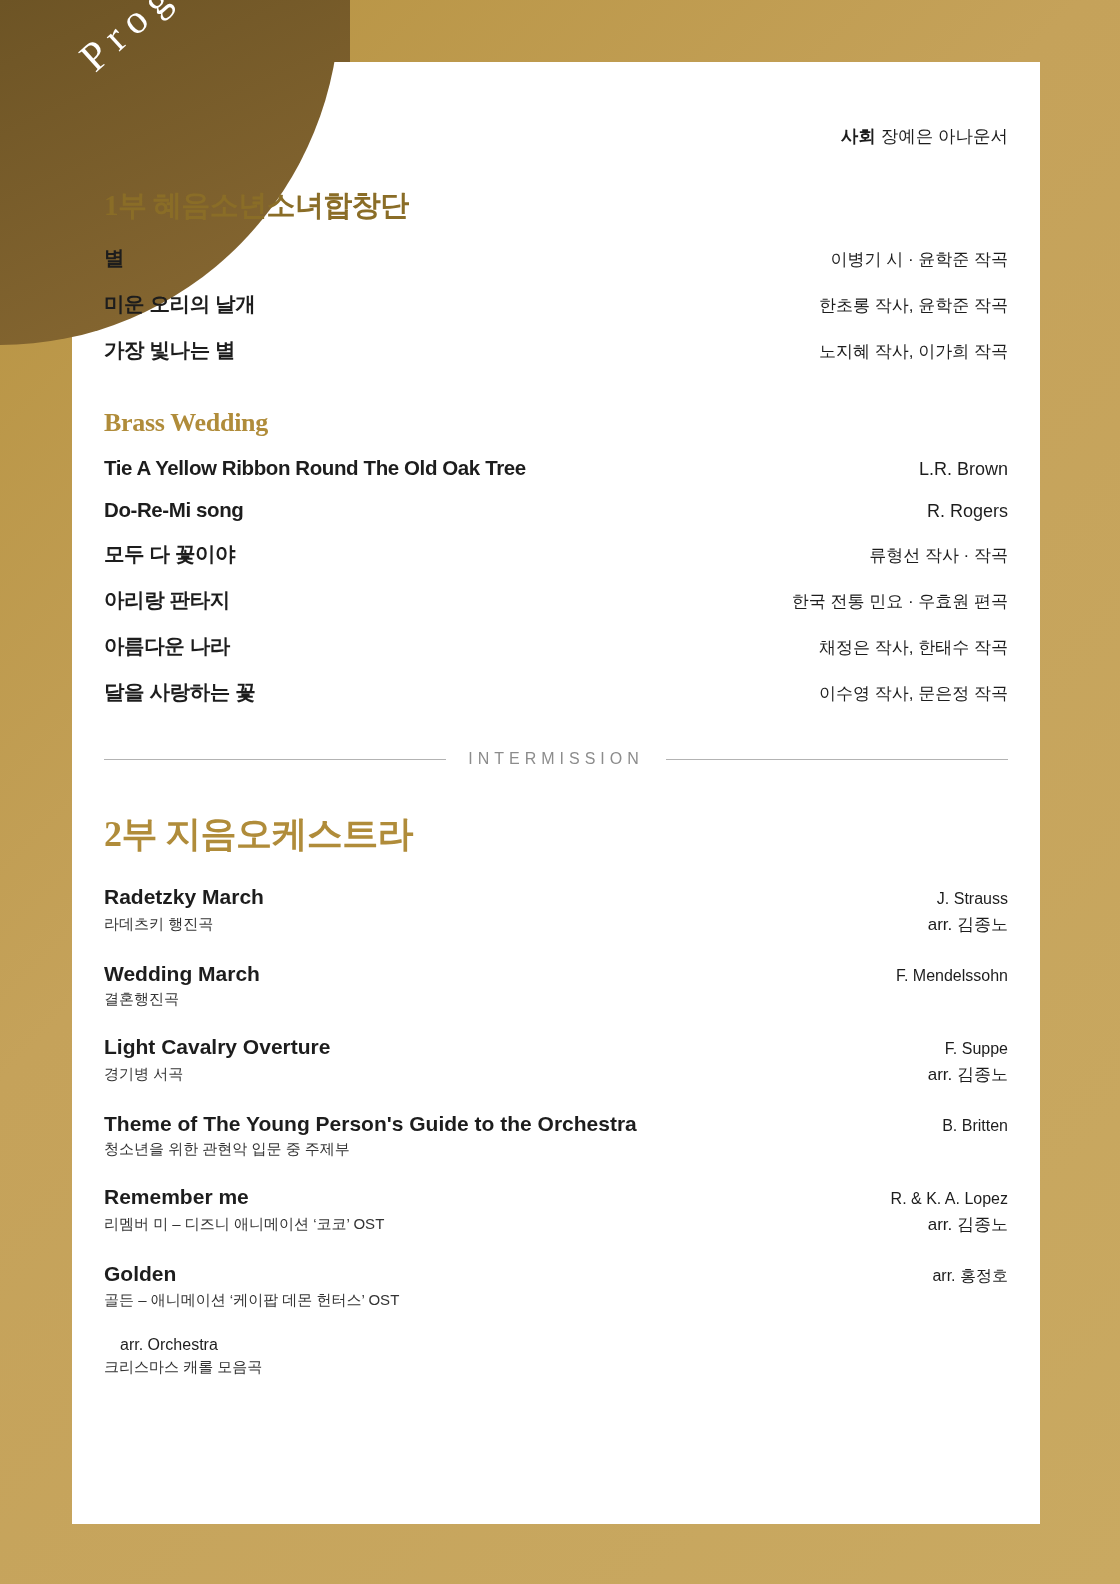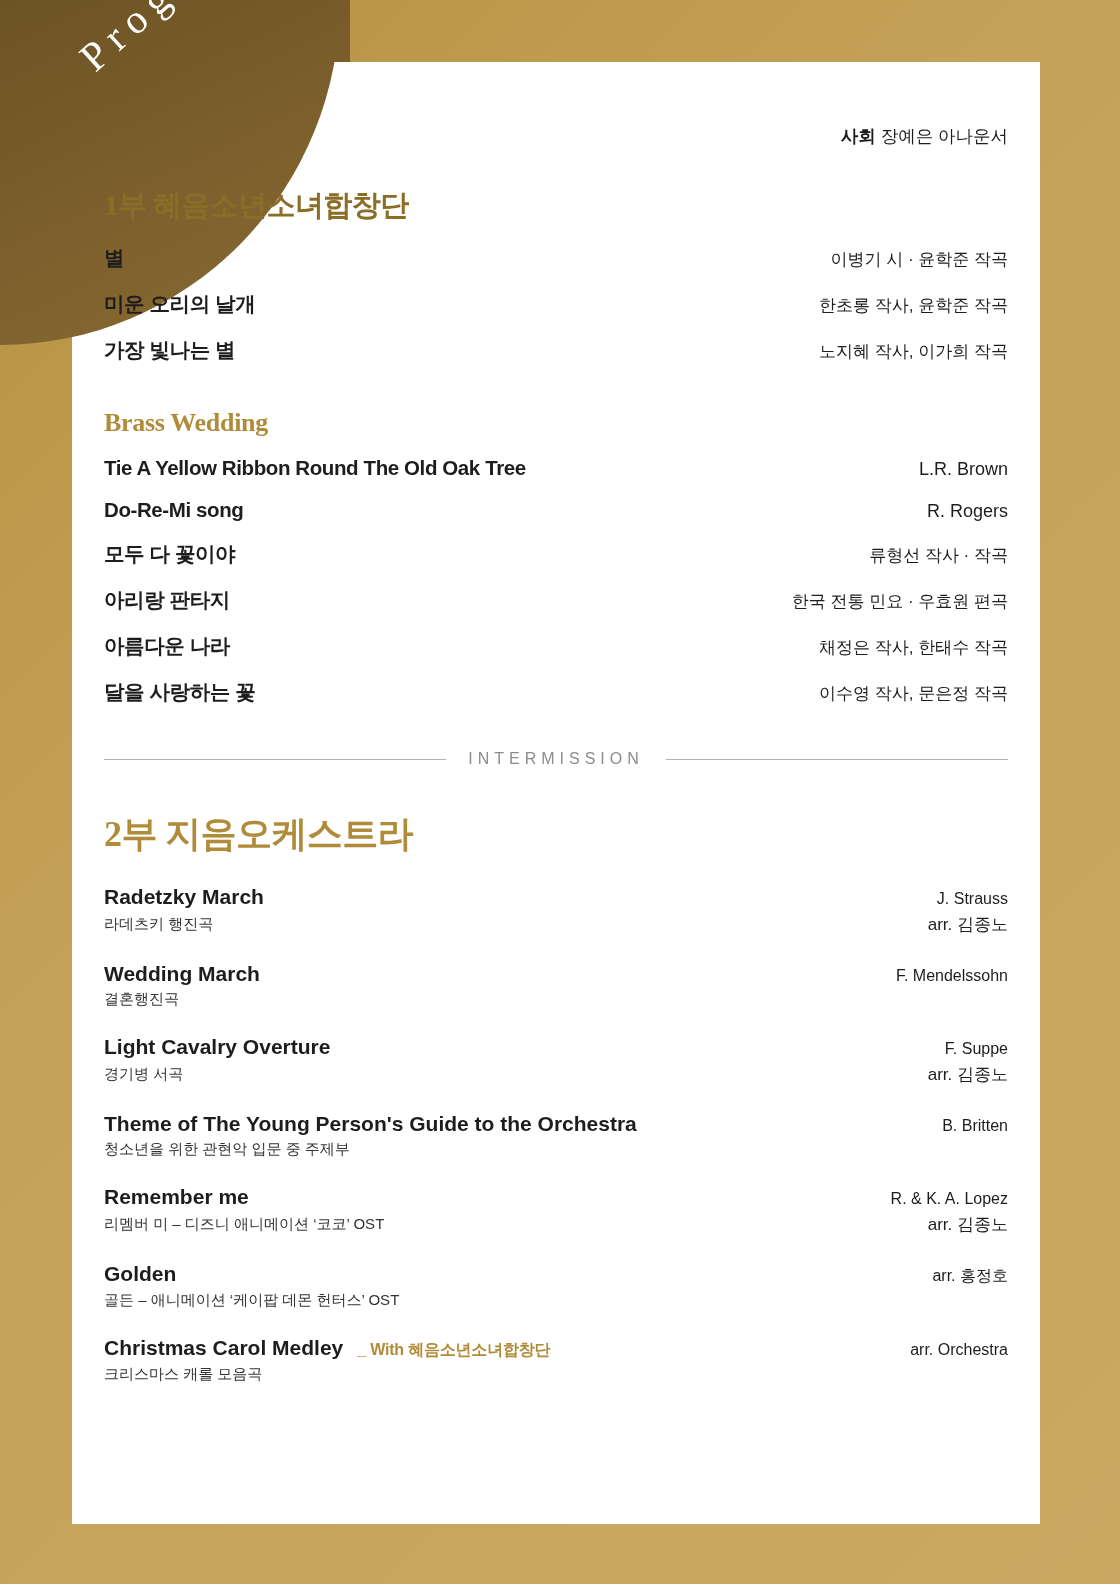--- a/index.html
+++ b/index.html
@@ -324,24 +324,20 @@
           <div class="c">arr. 홍정호</div>
         </div>
         <div class="orch-bottom">
           <div class="sub">골든 – 애니메이션 ‘케이팝 데몬 헌터스’ OST</div>
           <div class="c2"></div>
         </div>
       </div>
 
       <div class="orch-item">
         <div class="orch-top">
-          <div style="display:flex;align-items:baseline;">
-            <div class="t">Christmas  Carol  Medley</div>
-            <div class="with-note">_ With 혜음소년소녀합창단</div>
-          </div>
           <div class="c">arr. Orchestra</div>
         </div>
         <div class="orch-bottom">
           <div class="sub">크리스마스 캐롤 모음곡</div>
           <div class="c2"></div>
         </div>
       </div>
 
     </div>
   </div>

